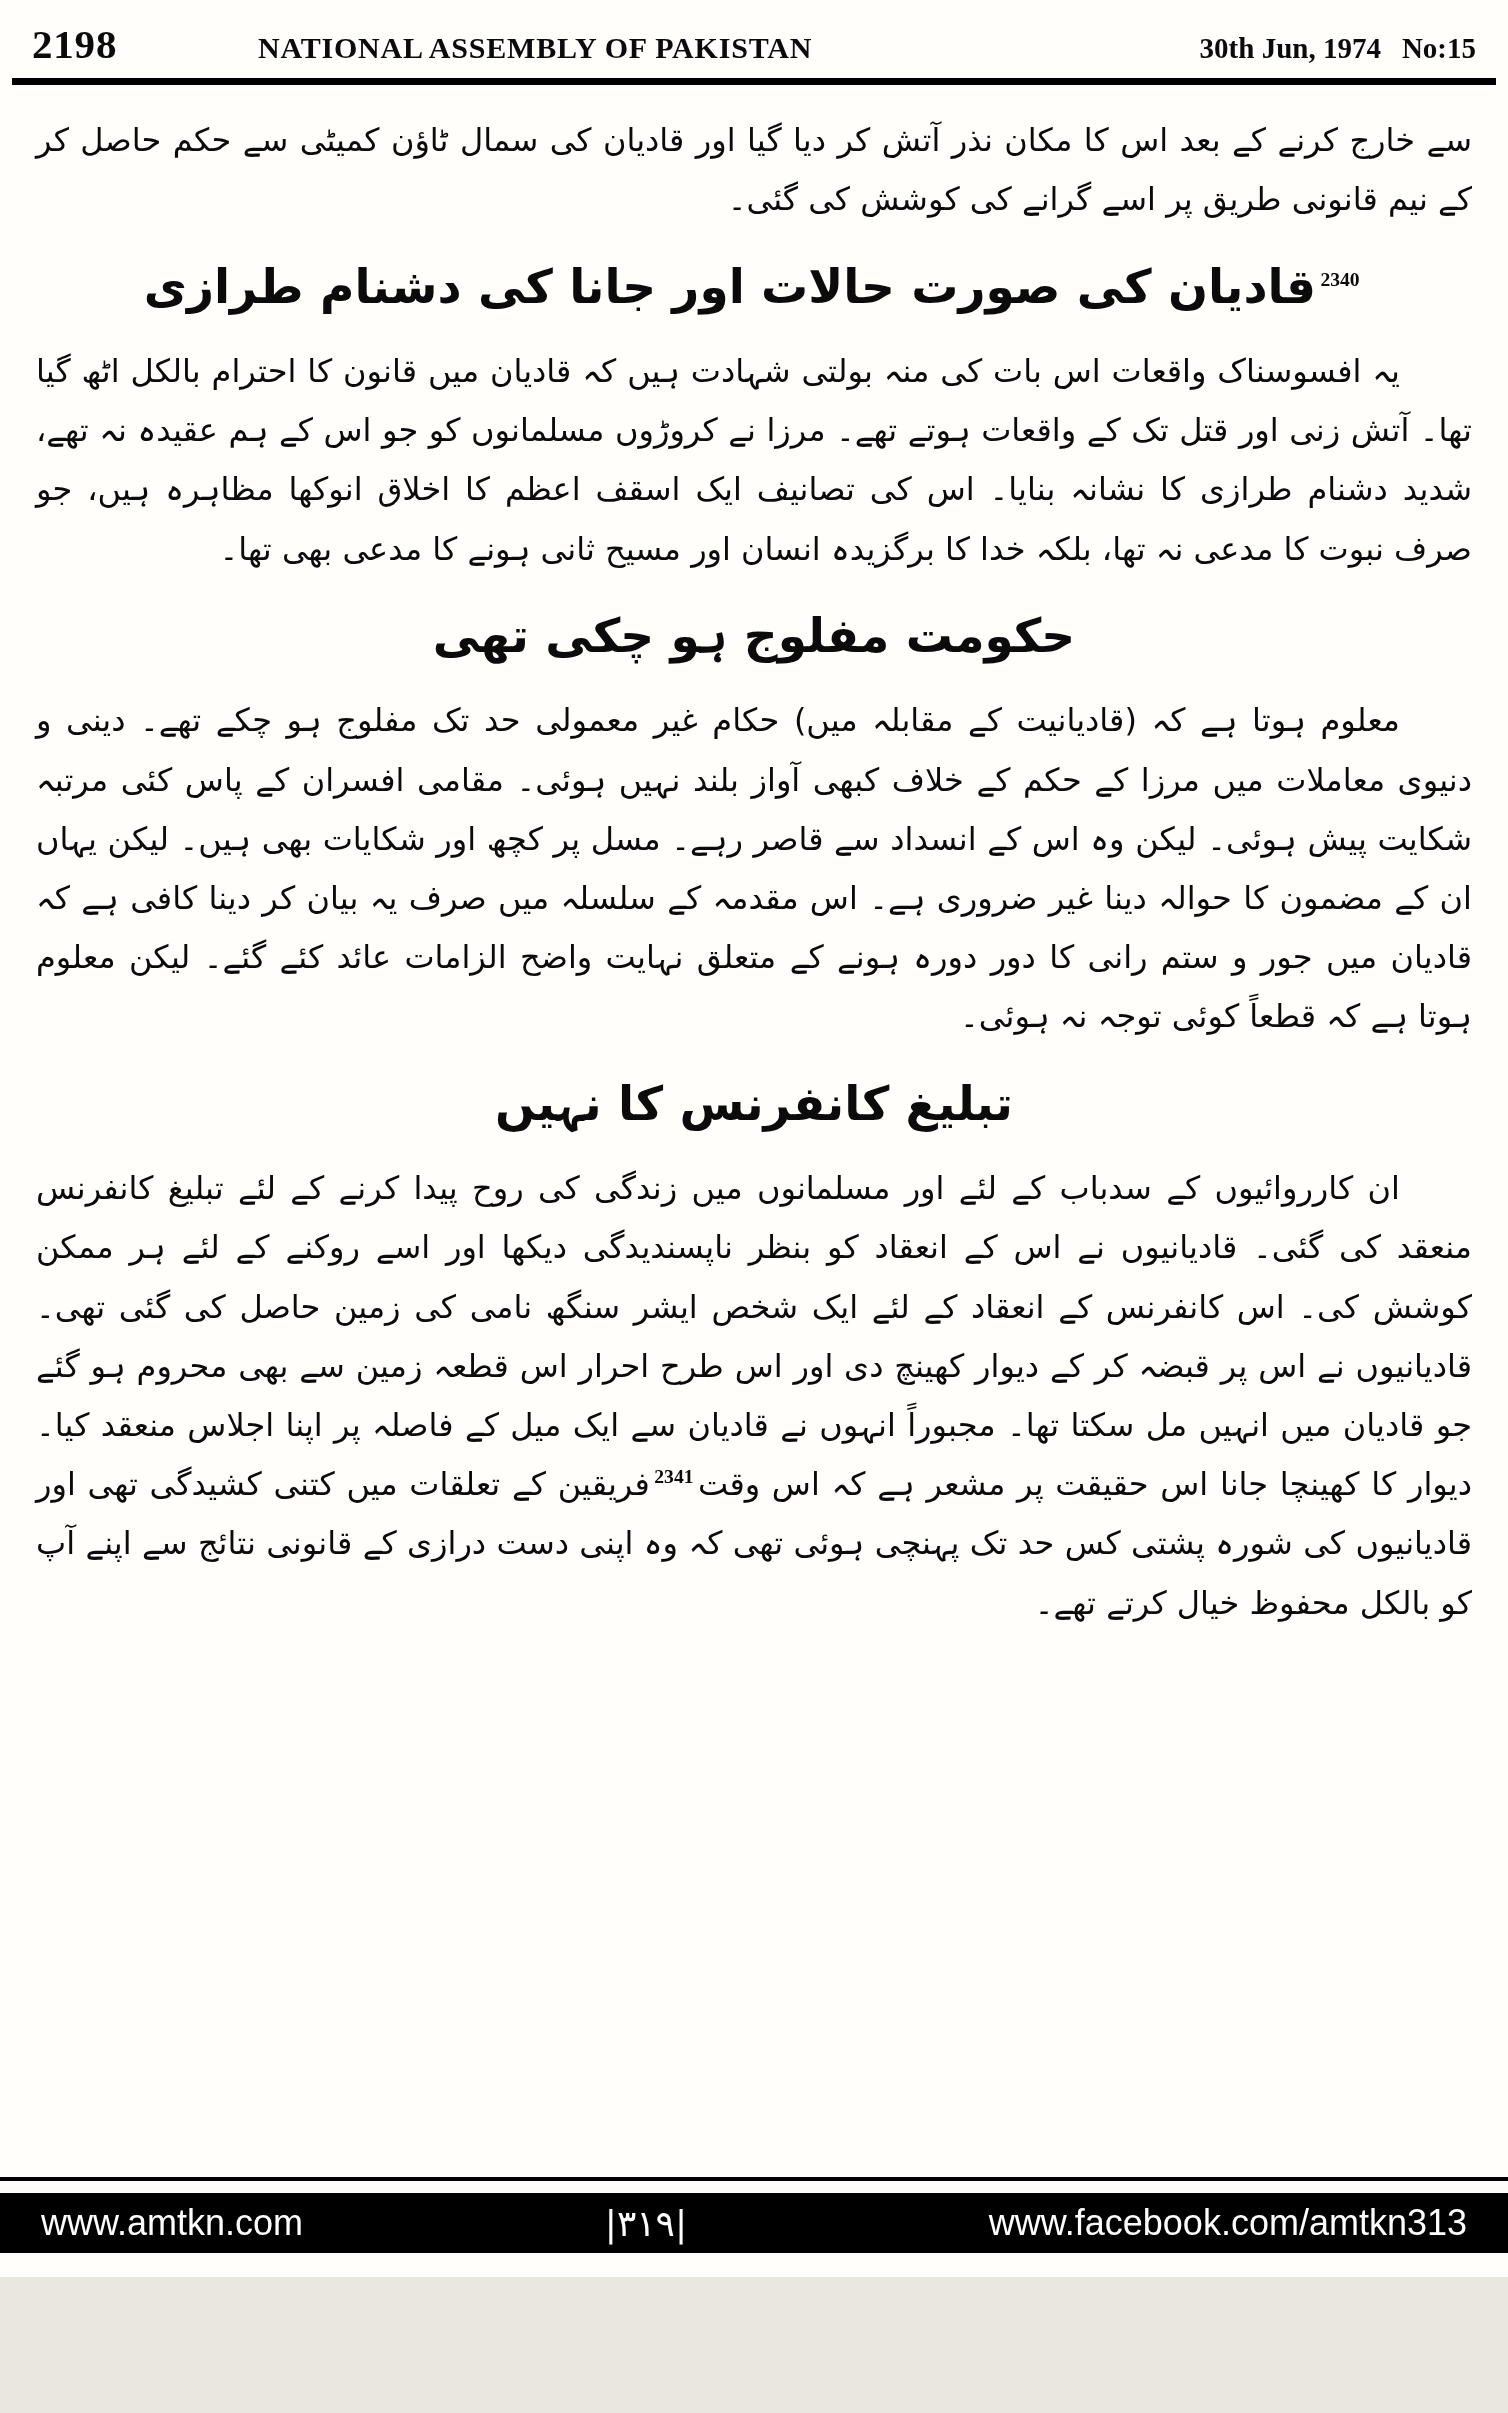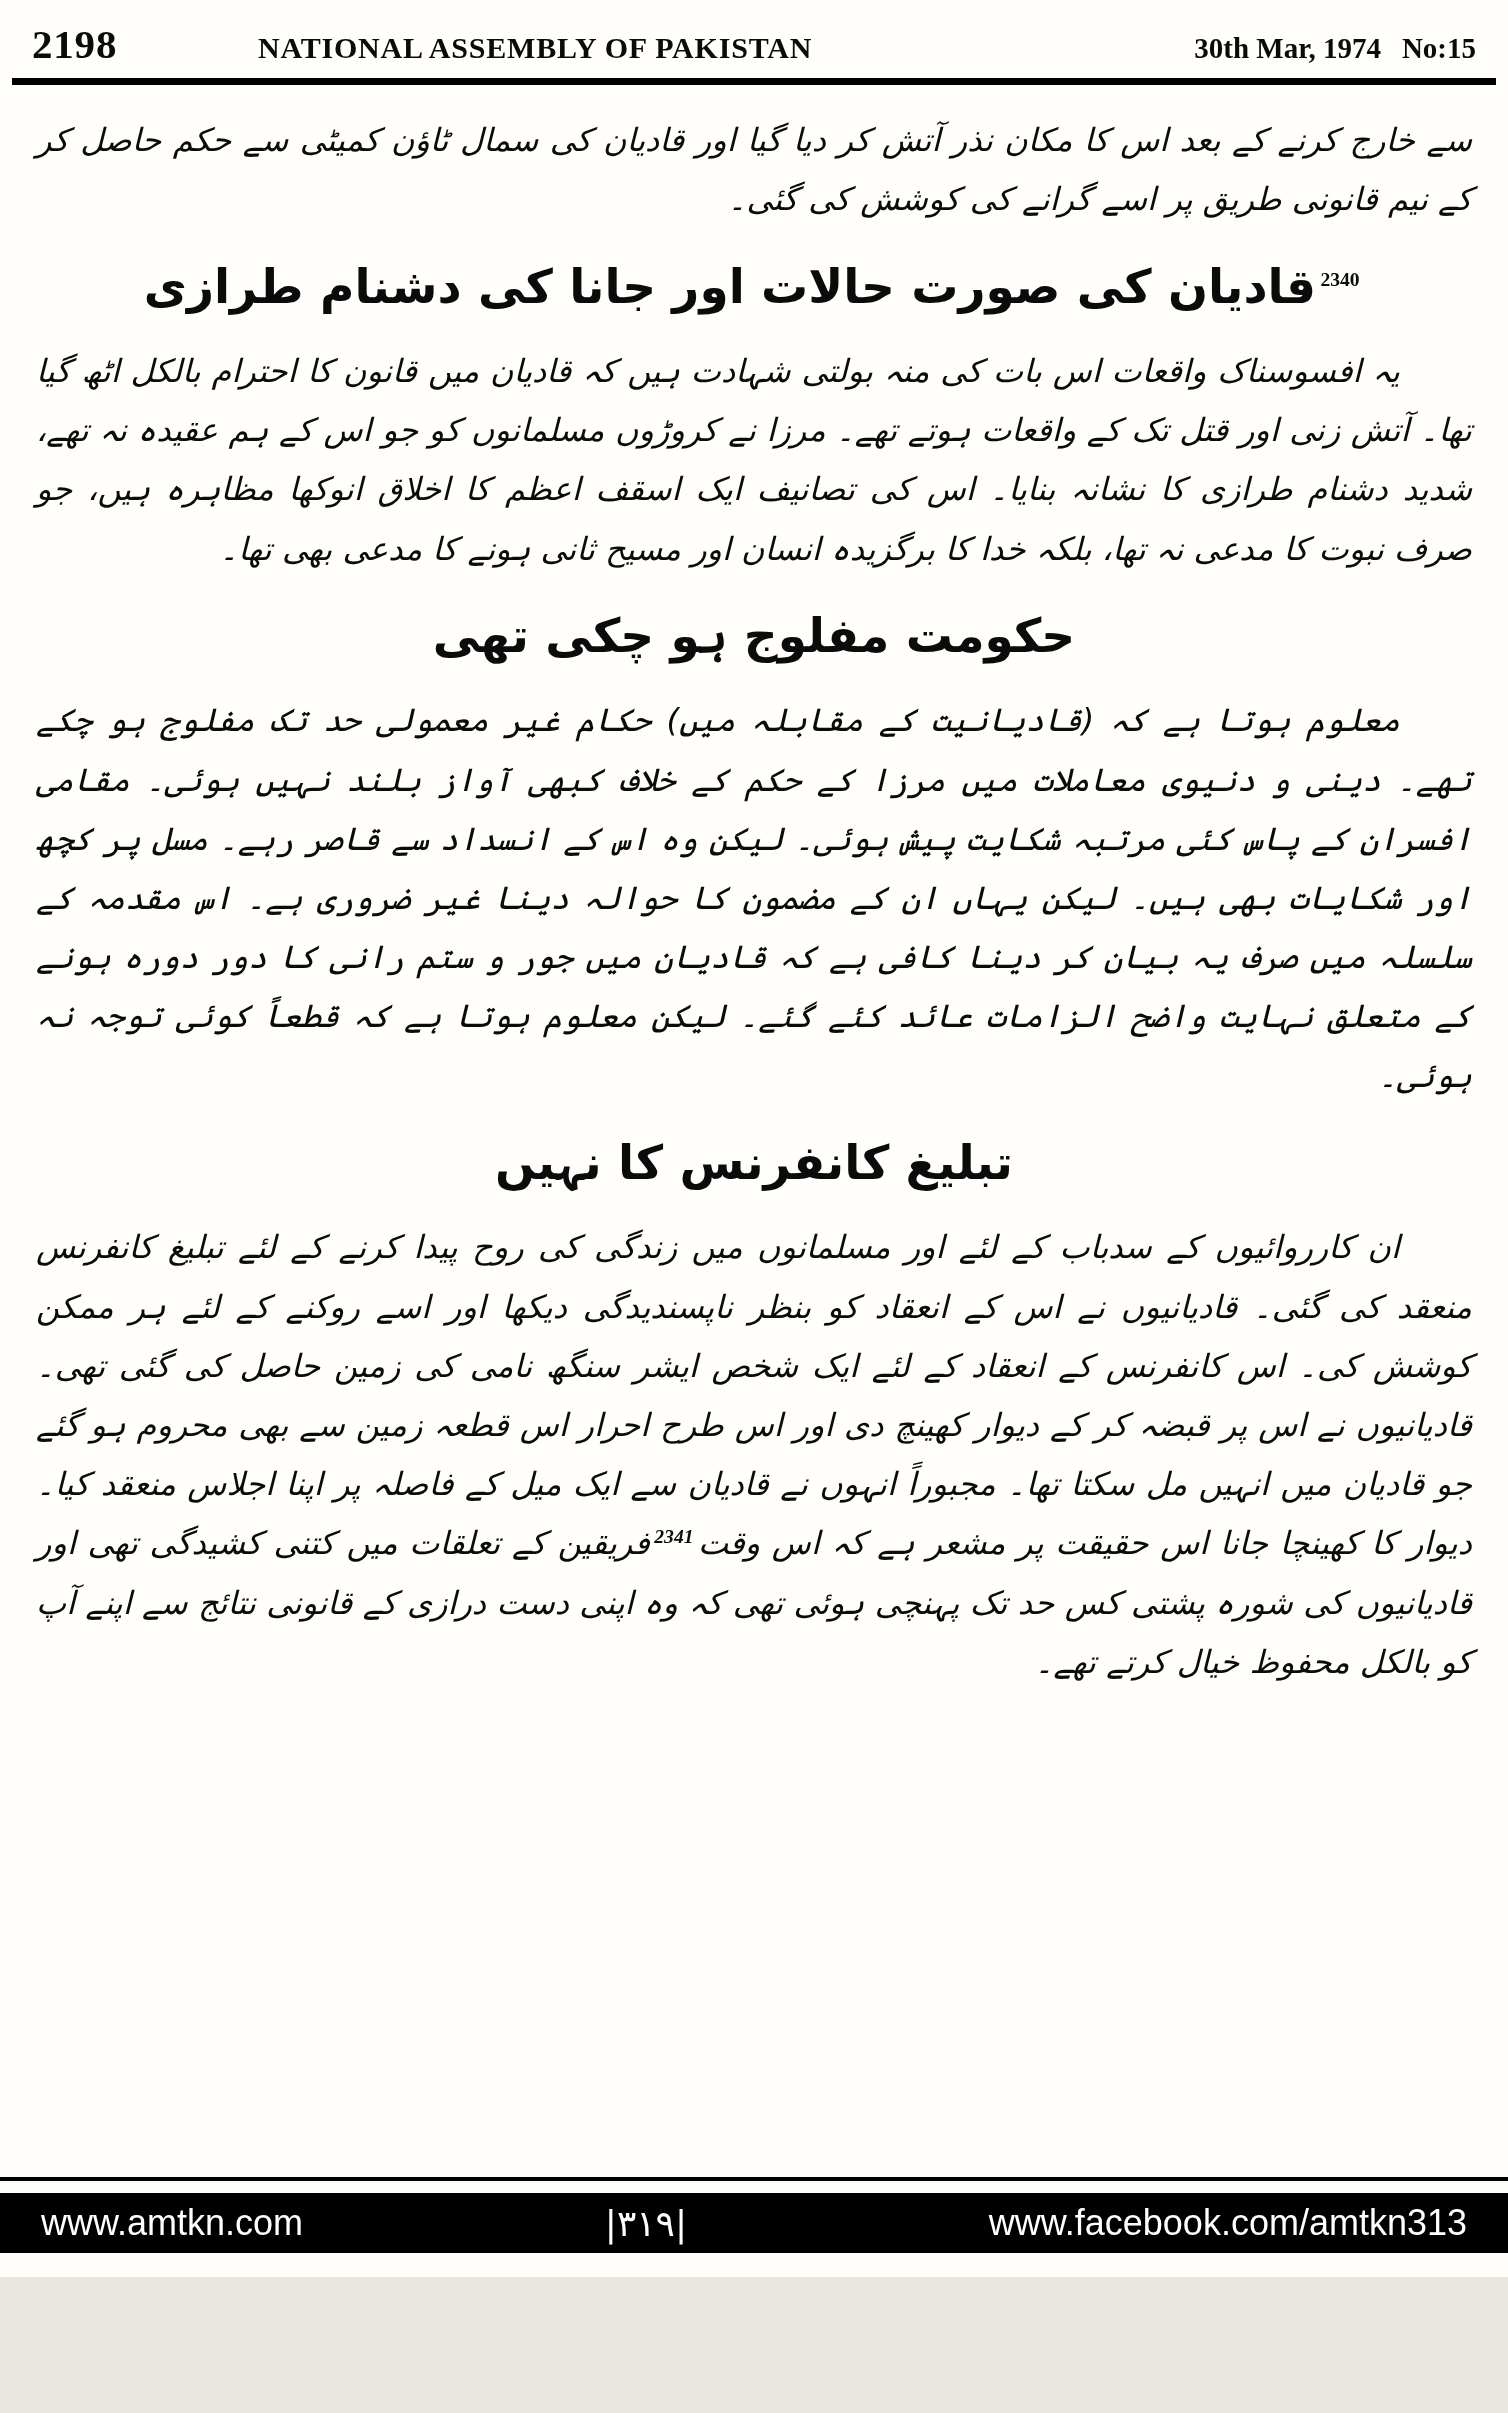--- a/index.html
+++ b/index.html
@@ -35,21 +35,21 @@
   main {
     flex: 1 1 auto;
     direction: rtl;
     padding: 26px 36px 7.5px 36px;
     font-family: "DejaVu Sans", "Liberation Serif", sans-serif;
     font-size: 32px;
     line-height: 1.85;
     text-align: justify;
     overflow: hidden;
   }
-  .para { margin-bottom: 10.6px; font-style: italic; }
+  .para { margin-bottom: 10.6px; }
   .para.indent { text-indent: 72px; }
   .heading {
     text-align: center;
     font-size: 47px;
     font-weight: bold;
     line-height: 1.5;
     margin: 22.6px 0 19.6px 0;
   }
   sup.fn-ref {
     font-size: 19.6px;
@@ -80,21 +80,21 @@
   .footer-page { font-family: "DejaVu Sans", sans-serif; letter-spacing: 1.5px; }
 </style>
 </head>
 <body>
 
 <div class="page">
 
   <header class="page-header">
     <span class="page-num">2198</span>
     <span class="header-title">NATIONAL ASSEMBLY OF PAKISTAN</span>
-    <span class="header-date"><span>30th Mar, 1974</span><span class="gap"></span><span>No:15</span></span>
+    <span class="header-date"><span>30th Jun, 1974</span><span class="gap"></span><span>No:15</span></span>
   </header>
 
   <div class="header-rule"></div>
 
   <main>
 
     <p class="para">سے خارج کرنے کے بعد اس کا مکان نذر آتش کر دیا گیا اور قادیان کی سمال ٹاؤن کمیٹی سے حکم حاصل کر کے نیم قانونی طریق پر اسے گرانے کی کوشش کی گئی۔</p>
 
     <h2 class="heading"><sup class="fn-ref">2340</sup><span>قادیان کی صورت حالات اور جانا کی دشنام طرازی</span></h2>
 

